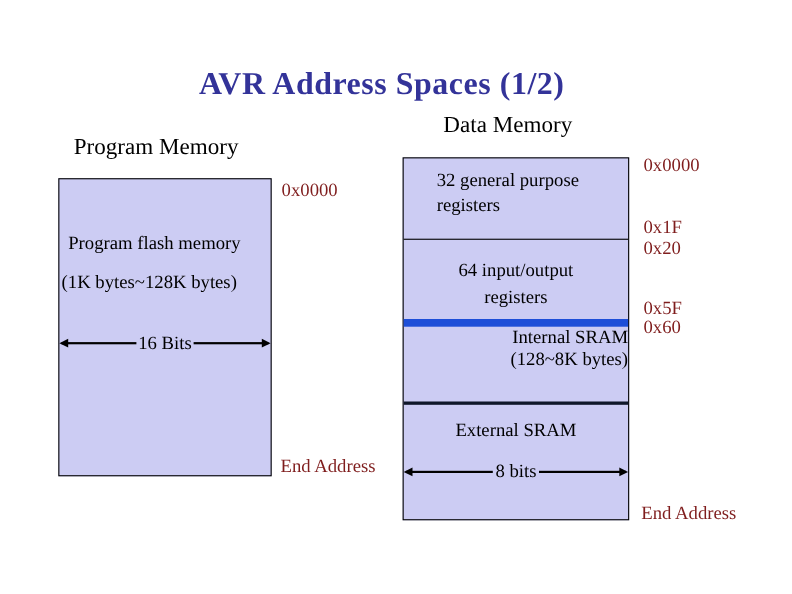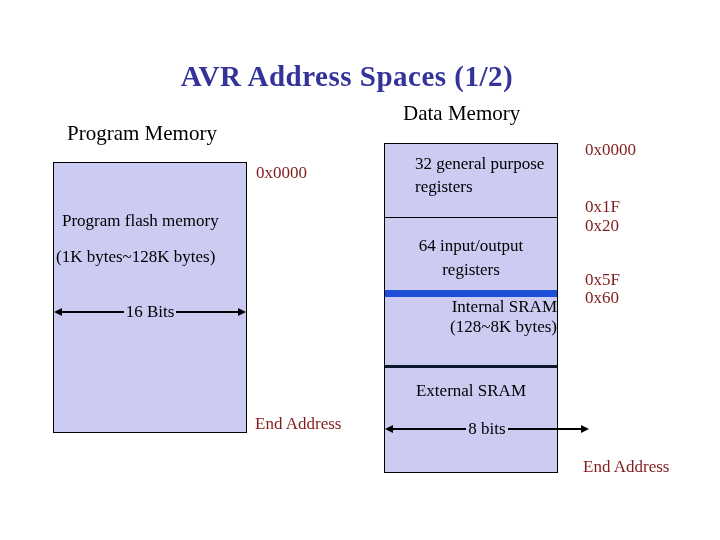--- a/index.html
+++ b/index.html
@@ -18,21 +18,21 @@
   .data-heading { left: 403px; top: 101px; }
 
   .membox {
     position: absolute; background: #CCCCF3; border: 1px solid #000000;
     box-sizing: border-box; font-size: 17px;
   }
   .left-box { left: 53px; top: 162px; width: 194px; height: 271px; }
   .pm-line1 { position: absolute; left: 8px; top: 48px; white-space: nowrap; }
   .pm-line2 { position: absolute; left: 2px; top: 84px; white-space: nowrap; text-align: center; }
 
-  .right-box { left: 384px; top: 143px; width: 174px; height: 330px; }
+  .right-box { left: 366px; top: 143px; width: 206px; height: 330px; }
   .seg { position: relative; box-sizing: border-box; width: 100%; }
   .seg1 { height: 73px; padding: 8px 6px 0 30px; text-align: left; line-height: 23px; }
   .seg2 { height: 73px; border-top: 1px solid #000; padding-top: 16px; text-align: center; line-height: 24px; }
   .seg3 { height: 75px; border-top: 7px solid #1d4ed8; text-align: right; line-height: 20px; }
   .seg4 { height: 109px; border-top: 3px solid #0f172a; padding-top: 13px; text-align: center; }
 
   .addr { position: absolute; font-size: 17px; white-space: nowrap; color: #7f1d1d; }
   .pm-addr-top { left: 256px; top: 163px; }
   .pm-end { left: 255px; top: 414px; }
   .dm-addr-0 { left: 585px; top: 140px; }

